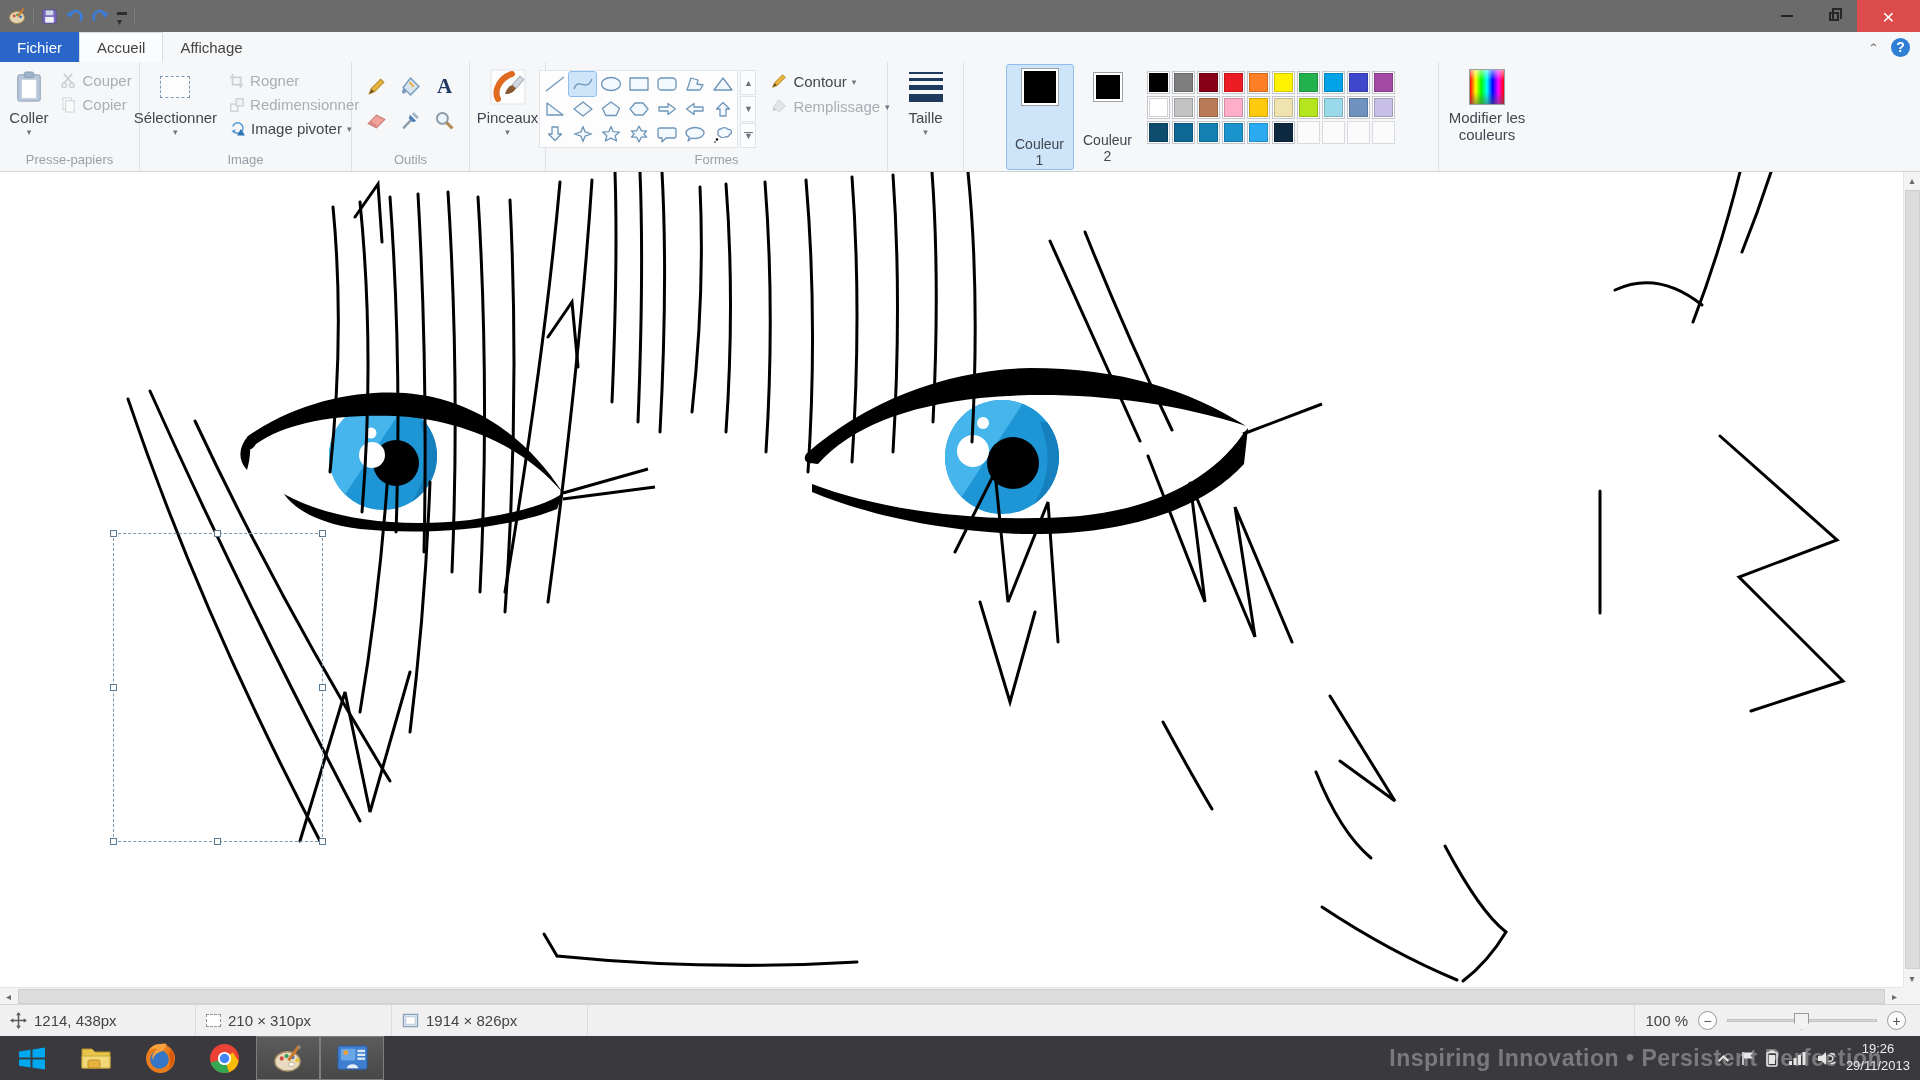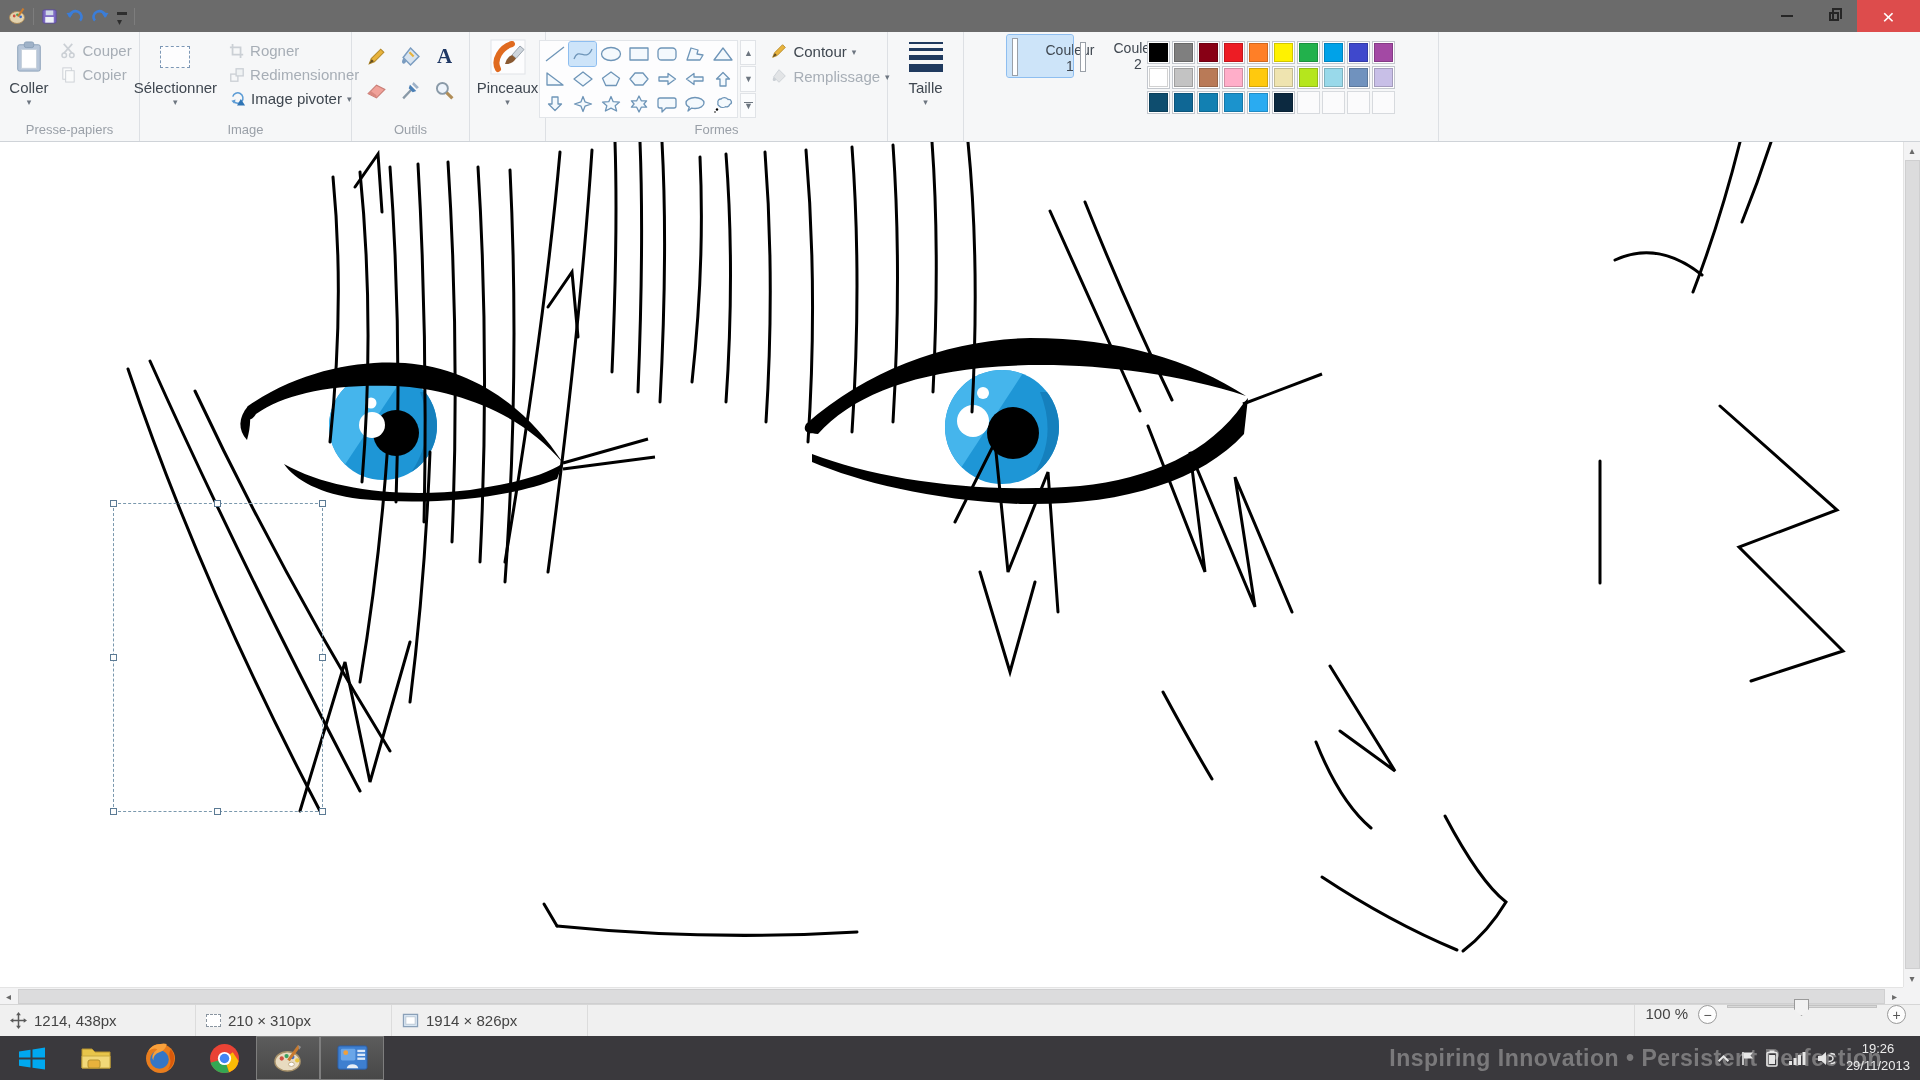--- a/index.html
+++ b/index.html
@@ -58,21 +58,21 @@
   .shape-cell.selected { background:#cde4f9; outline:1px solid #8ebef0; }
   .shapes-scroll { width:16px; display:flex; flex-direction:column; margin-left:2px; gap:1px; }
   .shapes-scroll div { flex:1; display:flex; align-items:center; justify-content:center; font-size:9px; color:#6d7680; border:1px solid #e0e3e7; background:#fbfcfd; }
   .more-line { border-top:1px solid #6d7680; line-height:0.5; padding-top:1px; }
 
   
   .size-icon { display:flex; flex-direction:column; gap:4px; width:34px; }
   .size-icon div { background:#1f3a5f; width:100%; }
 
   
-  .colorbtn { display:flex; align-items:center; padding:3px 5px 1px; border-radius:2px; width:66px;gap:28px; }
+  .colorbtn { display:flex; flex-direction:column; align-items:center; padding:3px 5px 1px; border-radius:2px; width:66px;gap:28px; }
   .colorbtn.selected { background:#cde4f9; outline:1px solid #8ebef0; }
   .cswatch { border:1px solid #9aa0a8; background:#fff; padding:2px; }
   .cswatch .cfill { width:100%; height:100%; }
   .c1 { width:38px; height:38px; }
   .c2 { width:30px; height:30px; margin-top:4px; }
   .clab { font-size:14px; color:#3f4750; line-height:1.15; text-align:center; margin-top:2px; }
   .palette { display:grid; grid-template-columns:repeat(10,24px); grid-auto-rows:24px; gap:1px; padding-top:6px; margin-left:4px; }
   .swatch { width:23px; height:23px; background:#fff; border:1px solid #c3c7cd; padding:1px; }
   .swatch .swin { width:100%; height:100%; border:1px solid rgba(0,0,0,.18); }
   .swatch.empty { background:#fbfbfc; border-color:#d7dade; }
@@ -91,21 +91,21 @@
   .scroll-corner { position:absolute; right:0; bottom:0; width:17px; height:17px; background:#f3f3f4; }
   .sarrow { color:#6a6a6a; font-size:10px; flex:none; width:17px; height:17px; display:flex; align-items:center; justify-content:center; }
   .thumb-h { flex:1; height:15px; margin:0 1px; background:#dcdcdd; border:1px solid #cfcfd0; }
   .thumb-v { flex:1; width:15px; margin:1px 0; background:#dcdcdd; border:1px solid #cfcfd0; }
 
   
   .statusbar { height:32px; flex:none; background:#f0f0f0; border-top:1px solid #d6d6d6; display:flex; align-items:center; font-size:15px; color:#444; }
   .sb-cell { height:100%; display:flex; align-items:center; gap:7px; padding:0 10px; border-right:1px solid #dcdcdc; }
   .sb-cell.w1 { width:196px; } .sb-cell.w2 { width:196px; } .sb-cell.w3 { width:196px; }
   .sb-spacer { flex:1; height:100%; border-right:1px solid #dcdcdc; }
-  .sb-zoom { height:100%; display:flex; gap:10px; padding:0 14px 0 10px; }
+  .sb-zoom { height:100%; display:flex; align-items:center; gap:10px; padding:0 14px 0 10px; }
   .zoom-circle { width:19px; height:19px; border-radius:50%; border:1px solid #9a9a9a; background:#fdfdfd; color:#555; display:flex; align-items:center; justify-content:center; font-size:14px; line-height:1; }
   .zoom-track { position:relative; width:150px; height:3px; background:#d9d9d9; border:1px solid #c2c2c2; }
   .zoom-thumb { position:absolute; left:50%; top:-7px; width:15px; height:17px; margin-left:-8px; background:#f2f2f2; border:1px solid #9a9a9a; clip-path:polygon(0 0,100% 0,100% 60%,50% 100%,0 60%); }
   .sb-dash-icon { width:15px; height:13px; border:1px dashed #8a95a0; background:#fff; }
 
   
   .taskbar { height:44px; flex:none; background:#3a393d; display:flex; align-items:center; position:relative; }
   .tb-btn { width:64px; height:44px; display:flex; align-items:center; justify-content:center; flex:none; }
   .tb-active { background:linear-gradient(#5c5c5c,#474747); border:1px solid #7e7e7e; }
   .watermark { position:absolute; right:38px; top:50%; transform:translateY(-50%); font-size:23px; font-weight:bold; color:rgba(165,165,165,.6); letter-spacing:.5px; white-space:nowrap; z-index:0; }
@@ -148,20 +148,29 @@
       <div class="win-btn">
           <div class="glyph-min"></div>
         </div>
       <div class="win-btn">
           <div class="glyph-restore"></div>
         </div>
       <div class="win-btn win-close">×</div>
     </div>
   </div>
 
+  <div class="tabrow">
+    <div class="tab tab-file">Fichier</div>
+    <div class="tab tab-active">Accueil</div>
+    <div class="tab">Affichage</div>
+    <div class="tabrow-right">
+      <div class="rib-collapse">⌃</div>
+      <div class="help-circle">?</div>
+    </div>
+  </div>
 
   <div class="ribbon">
 
     <div class="rgroup" style="width:140px">
       <div class="rgroup-body">
         <div class="bigbtn">
           <div class="bicon">
             <svg width="32" height="34" viewBox="0 0 34 34">
                 <rect x="5" y="4" width="24" height="28" rx="2" fill="#b7c6d9" stroke="#8aa0b8"></rect>
                 <rect x="12" y="1" width="10" height="6" rx="2" fill="#9fb2c8" stroke="#8aa0b8"></rect>
@@ -546,20 +555,31 @@
               <div class="swin" style="background: rgb(12, 41, 64);"></div>
             </div>
             <div class="swatch empty"></div>
             <div class="swatch empty"></div>
             <div class="swatch empty"></div>
             <div class="swatch empty"></div>
           </div>
       </div>
     </div>
 
+    <div class="rgroup" style="width:96px; border-right:none">
+      <div class="rgroup-body">
+        <div class="bigbtn">
+          <div class="bicon">
+              <div class="rainbow"></div>
+            </div>
+          <div class="blab">Modifier les couleurs</div>
+        </div>
+      </div>
+      <div class="rgroup-label"></div>
+    </div>
 
     <div style="flex:1"></div>
   </div>
 
   <div class="canvas-area">
     <div class="canvas-viewport">
       <svg width="1903" height="815" viewBox="0 0 1903 815">
         <defs>
           <clipPath id="irisL">
               <circle cx="383" cy="284" r="54"></circle>

